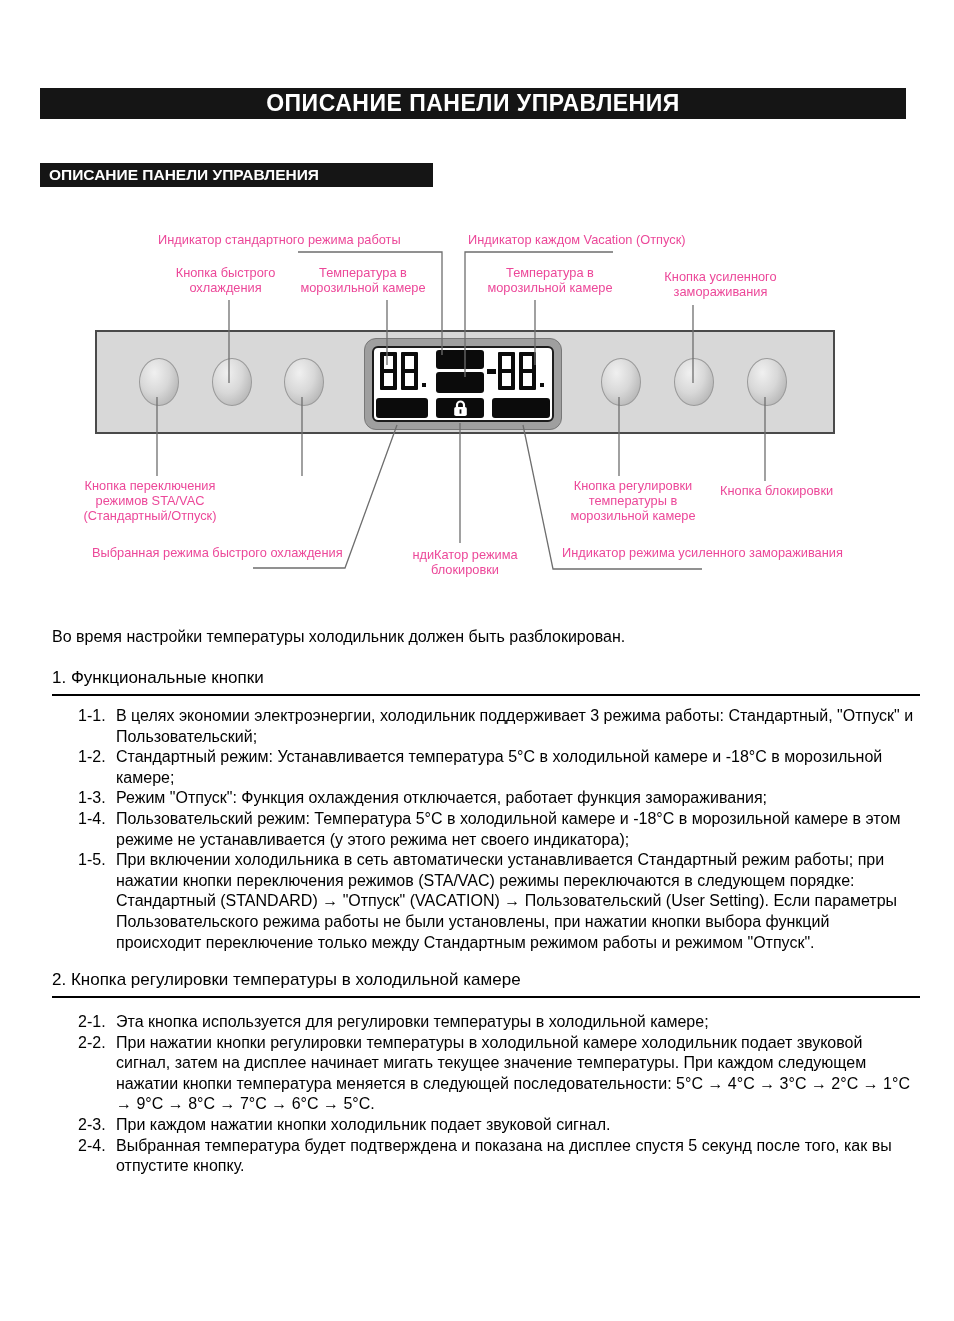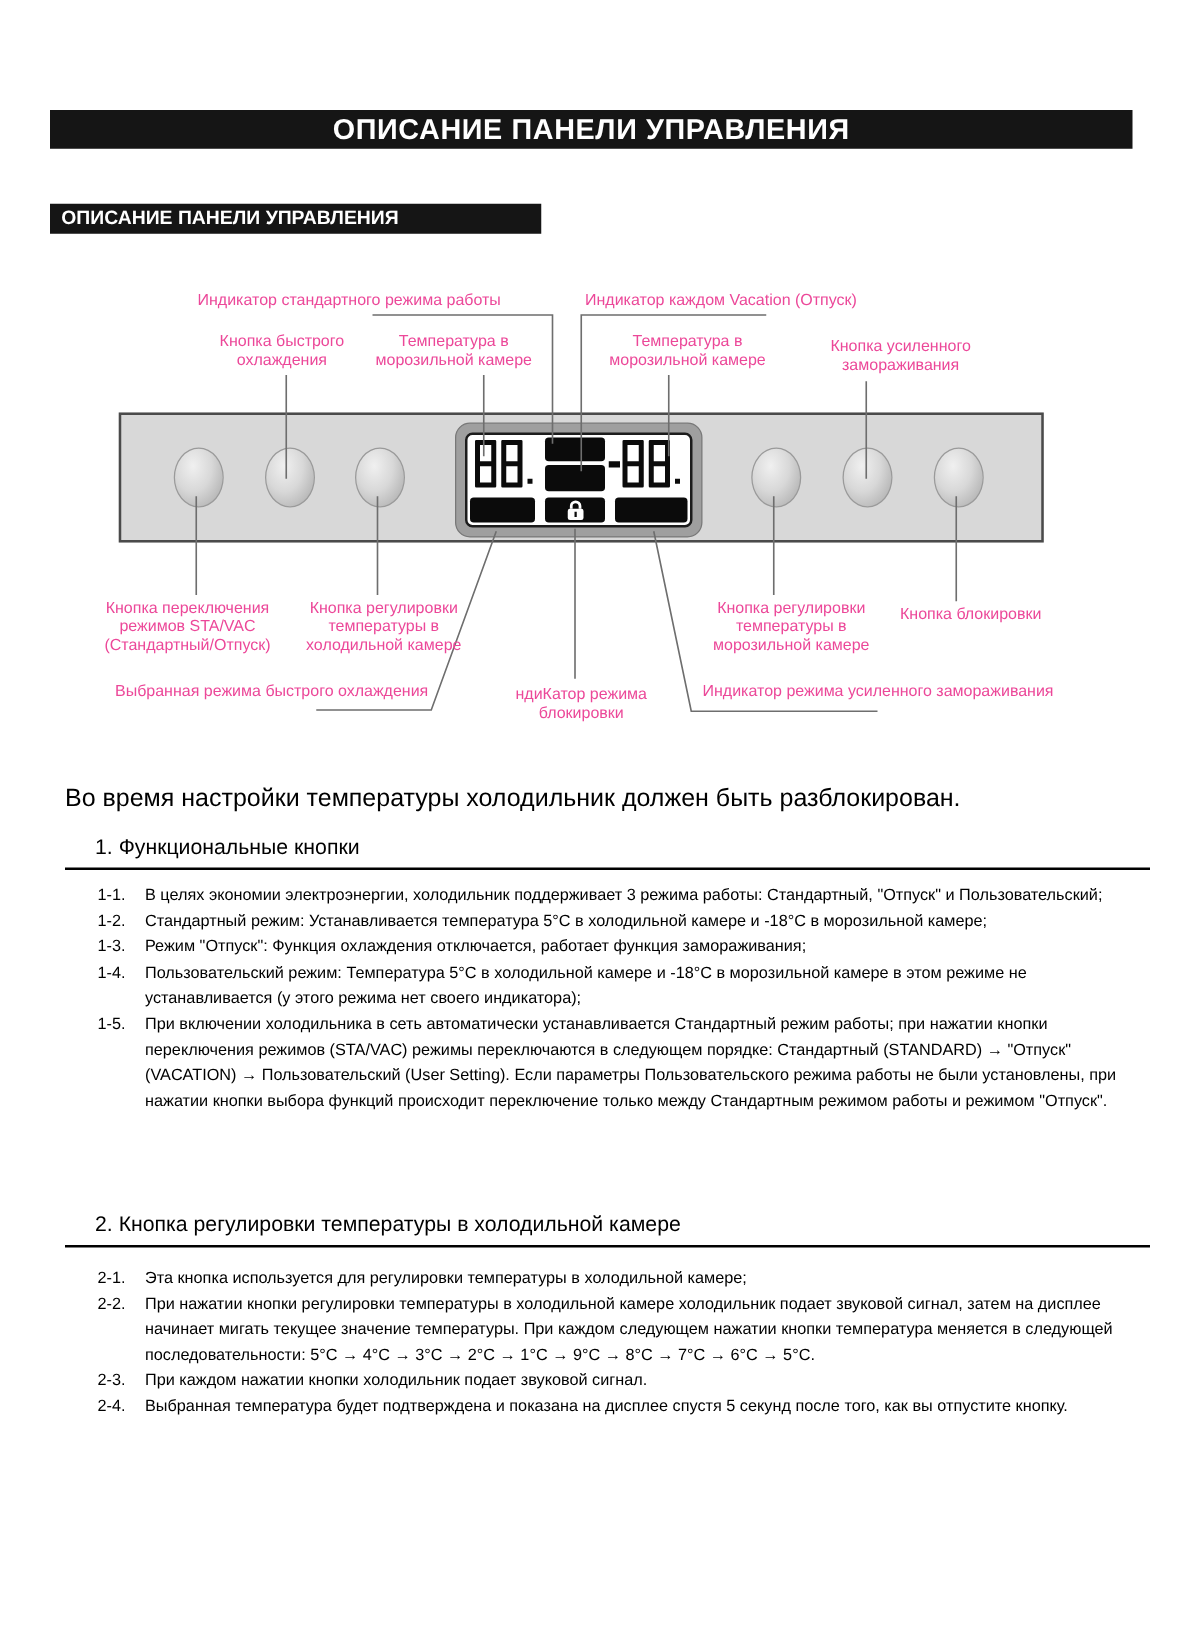--- a/index.html
+++ b/index.html
@@ -32,24 +32,24 @@
   .dig { width:17px; height:38px; border:4.5px solid #0b0b0b; border-radius:1px;
          position:relative; box-sizing:border-box; }
   .dig::after { content:""; position:absolute; left:-1px; right:-1px; top:12.5px;
                 height:4px; background:#0b0b0b; }
   .minus { position:absolute; width:9px; height:4.5px; background:#0b0b0b; }
   .deg { width:4px; height:4px; background:#0b0b0b; margin-top:31px; }
 
   .lines { position:absolute; left:0; top:0; pointer-events:none; }
 
   
-  .intro { position:absolute; left:52px; top:628px; font-size:20px; }
-  .sec-head { position:absolute; left:52px; font-size:17px;margin-left:24px; }
+  .intro { position:absolute; left:52px; top:628px; font-size:16px; }
+  .sec-head { position:absolute; left:52px; font-size:17px; }
   .rule { position:absolute; left:52px; width:868px; border-top:2px solid #000; height:0; }
-  .list { position:absolute; left:78px; width:841px; font-size:13px; line-height:20.6px; }
+  .list { position:absolute; left:78px; width:841px; font-size:16px; line-height:20.6px; }
   .item { padding-left:38px; text-indent:-38px; }
   .num { display:inline-block; width:38px; text-indent:0; }
 </style>
 </head>
 <body>
 
 <div class="page">
 
   <div class="bar title-bar">ОПИСАНИЕ ПАНЕЛИ УПРАВЛЕНИЯ</div>
   <div class="bar sub-bar">ОПИСАНИЕ ПАНЕЛИ УПРАВЛЕНИЯ</div>
@@ -116,21 +116,20 @@
 
     <div class="dlabel nowrap" style="left:158px; top:7px">Индикатор стандартного режима работы</div>
     <div class="dlabel nowrap" style="left:468px; top:7px">Индикатор  каждом Vacation (Отпуск)</div>
 
     <div class="dlabel" style="left:158px; top:40px; width:135px">Кнопка быстрого охлаждения</div>
     <div class="dlabel" style="left:288px; top:40px; width:150px">Температура в морозильной камере</div>
     <div class="dlabel" style="left:475px; top:40px; width:150px">Температура в морозильной камере</div>
     <div class="dlabel" style="left:648px; top:44px; width:145px">Кнопка усиленного замораживания</div>
 
     <div class="dlabel" style="left:60px;  top:253px; width:180px">Кнопка переключения режимов STA/VAC (Стандартный/Отпуск)</div>
-    <div class="dlabel" style="left:232px; top:253px; width:150px">Кнопка регулировки температуры в холодильной камере</div>
     <div class="dlabel nowrap" style="left:92px; top:320px">Выбранная режима быстрого охлаждения</div>
     <div class="dlabel" style="left:400px; top:322px; width:130px">ндиКатор режима блокировки</div>
     <div class="dlabel" style="left:558px; top:253px; width:150px">Кнопка регулировки температуры в морозильной камере</div>
     <div class="dlabel nowrap" style="left:720px; top:258px">Кнопка блокировки</div>
     <div class="dlabel nowrap" style="left:562px; top:320px">Индикатор режима усиленного замораживания</div>
   </div>
 
   <div class="intro">Во время настройки температуры холодильник должен быть разблокирован.</div>
 
   <div class="sec-head" style="top:668px">1. Функциональные кнопки</div>

